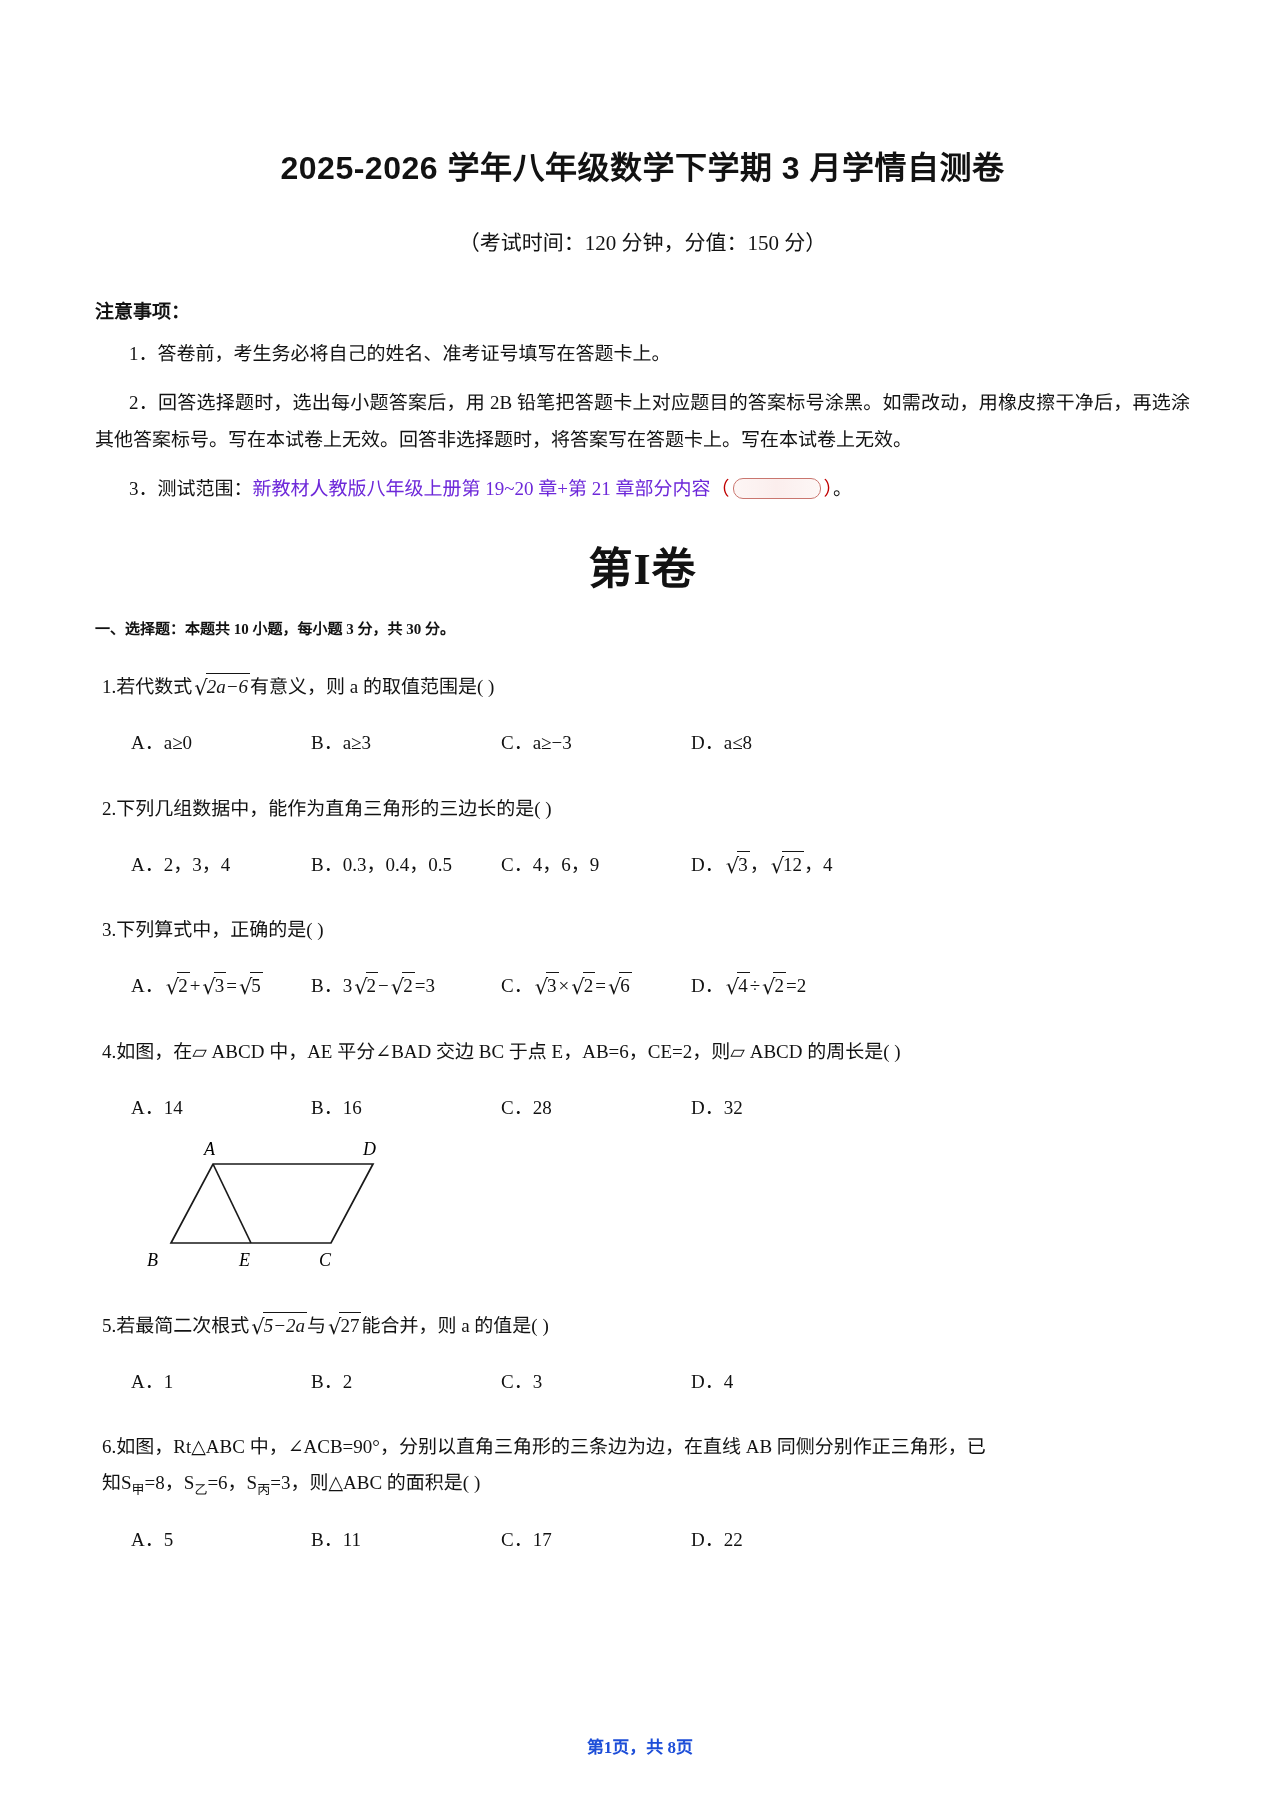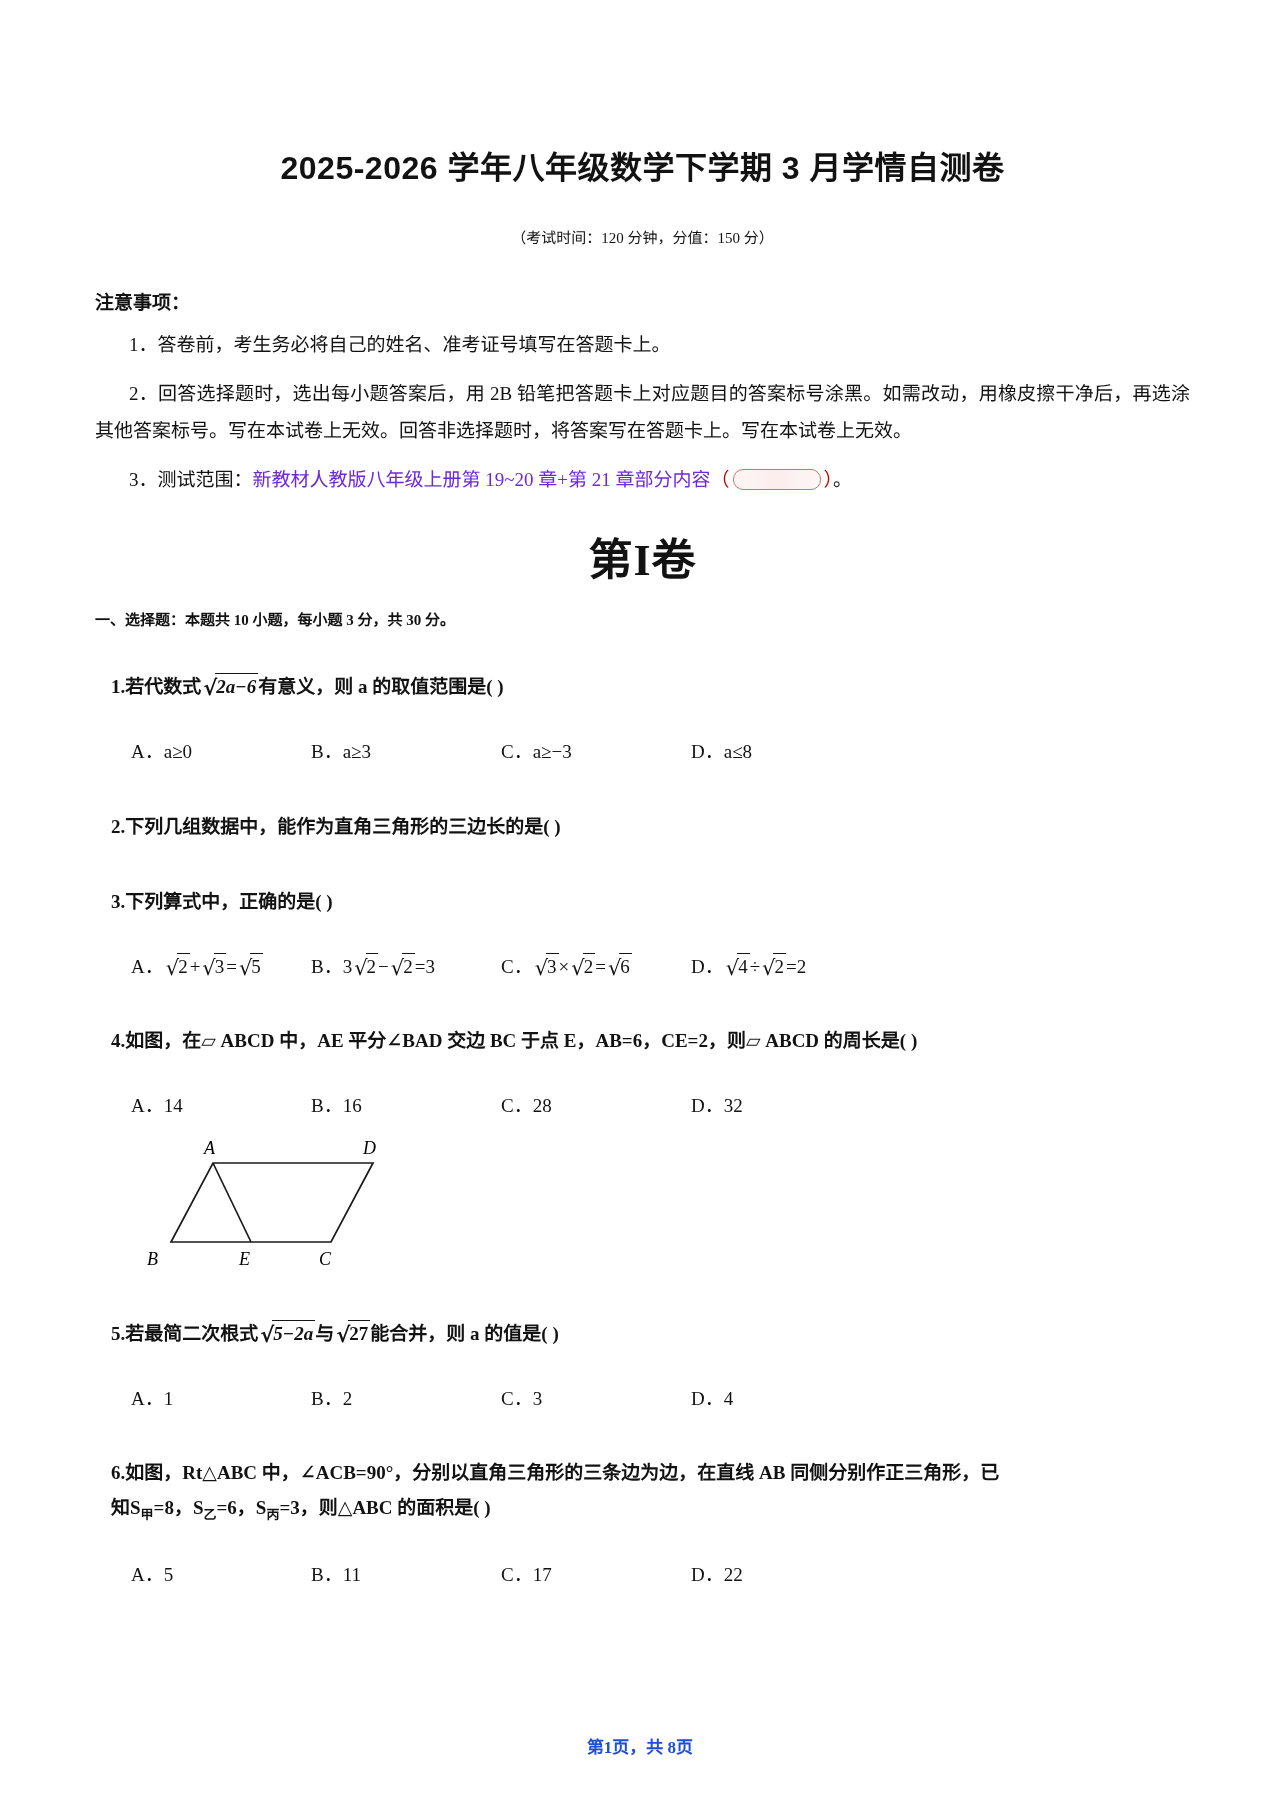--- a/index.html
+++ b/index.html
@@ -35,21 +35,21 @@
     font-size: 32px;
     font-weight: bold;
     letter-spacing: 0.5px;
     margin: 0;
     padding-top: 148px;
     line-height: 1.25;
     font-family: "Liberation Sans", "DejaVu Sans", sans-serif;
   }
   .doc-subtitle {
     text-align: center;
-    font-size: 15px;
+    font-size: 21px;
     margin: 0;
     padding-top: 38px;
     font-family: "Liberation Serif", "DejaVu Serif", serif;
   }
 
   
   .notice-head {
     font-size: 19px;
     font-weight: bold;
     margin: 0;
@@ -92,25 +92,24 @@
   .section-intro {
     font-size: 15px;
     font-weight: bold;
     margin: 0;
     padding-top: 14px;
   }
 
   
   .question {
     font-size: 19px;
-    margin: 16px;
+    margin: 7px;
     padding-top: 24px;
     line-height: 1.85;
     text-align: justify;
-    font-weight: bold;
   }
   .choices {
     font-size: 19px;
     margin: 0;
     padding-top: 16px;
     padding-left: 36px;
     display: flex;
     line-height: 1.7;
   }
   .choices > span {
@@ -195,20 +194,26 @@
     <p class="choices">
       <span class="ch0">A．a≥0</span>
       <span class="ch1">B．a≥3</span>
       <span class="ch2">C．a≥−3</span>
       <span class="ch3">D．a≤8</span>
     </p>
 
     <p class="question">
       <span>2.</span><span>下列几组数据中，能作为直角三角形的三边长的是(    )</span>
     </p>
+    <p class="choices">
+      <span class="ch0">A．2，3，4</span>
+      <span class="ch1">B．0.3，0.4，0.5</span>
+      <span class="ch2">C．4，6，9</span>
+      <span class="ch3"><span>D．</span><span class="sqrt"><span class="rad">√</span><span class="rand">3</span></span><span>，</span><span class="sqrt"><span class="rad">√</span><span class="rand">12</span></span><span>，4</span></span>
+    </p>
 
     <p class="question">
       <span>3.</span><span>下列算式中，正确的是(    )</span>
     </p>
     <p class="choices">
       <span class="ch0">A．<span class="sqrt"><span class="rad">√</span><span class="rand">2</span></span>+<span class="sqrt"><span class="rad">√</span><span class="rand">3</span></span>=<span class="sqrt"><span class="rad">√</span><span class="rand">5</span></span></span>
       <span class="ch1">B．3<span class="sqrt"><span class="rad">√</span><span class="rand">2</span></span>−<span class="sqrt"><span class="rad">√</span><span class="rand">2</span></span>=3</span>
       <span class="ch2">C．<span class="sqrt"><span class="rad">√</span><span class="rand">3</span></span>×<span class="sqrt"><span class="rad">√</span><span class="rand">2</span></span>=<span class="sqrt"><span class="rad">√</span><span class="rand">6</span></span></span>
       <span class="ch3">D．<span class="sqrt"><span class="rad">√</span><span class="rand">4</span></span>÷<span class="sqrt"><span class="rad">√</span><span class="rand">2</span></span>=2</span>
     </p>

